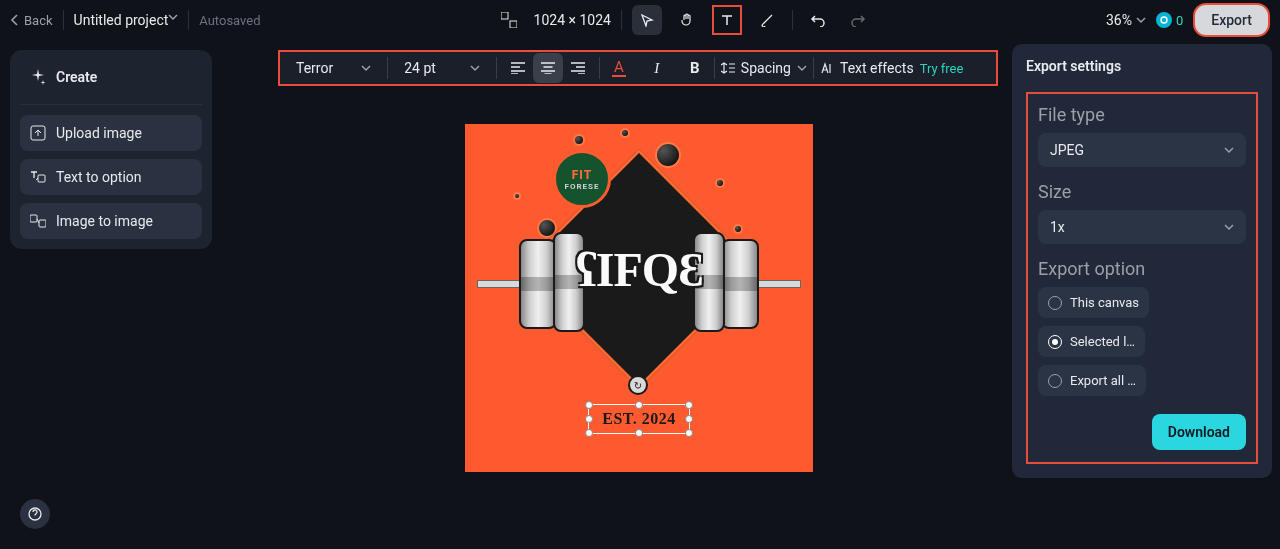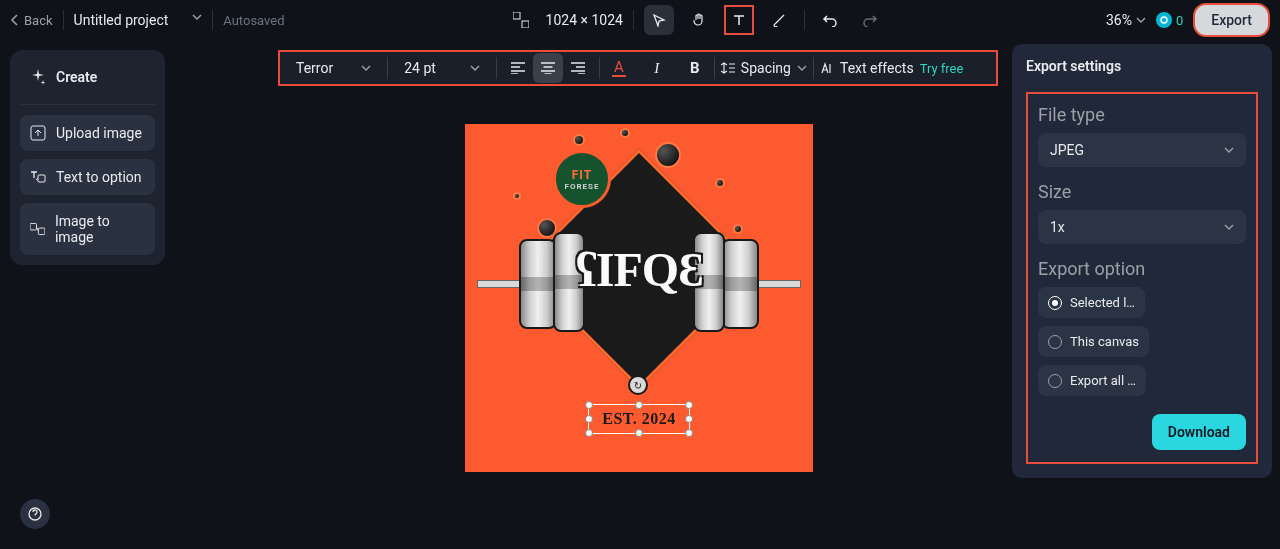--- a/index.html
+++ b/index.html
@@ -1,21 +1,21 @@
 <!DOCTYPE html>
 <html><head>
   <meta charset="utf-8">
   <style>
     * { box-sizing: border-box; margin: 0; padding: 0; font-family: -apple-system, BlinkMacSystemFont, "Segoe UI", Roboto, sans-serif; }
     body { background: #0f1218; color: #e8eaed; width: 1280px; height: 549px; overflow: hidden; }
 
     .topbar { height: 40px; display: flex; align-items: center; padding: 0 10px; gap: 10px; }
     .back-link { display: inline-flex; align-items: center; gap: 6px; color: #9aa0a6; font-size: 13px; cursor: pointer; }
     .vdiv { width: 1px; height: 20px; background: #2a2f3a; }
-    .proj-name { display: inline-flex; align-items: flex-start; gap: 24px; color: #e8eaed; font-size: 14px; cursor: pointer; }
+    .proj-name { display: inline-flex; align-items: flex-start; gap: 0; color: #e8eaed; font-size: 14px; cursor: pointer; }
     .chev { width: 10px; height: 10px; }
     .autosave { color: #6b7280; font-size: 13px; }
     .spacer { flex: 1; }
     .dim { display: inline-flex; align-items: center; gap: 8px; color: #e8eaed; font-size: 14px; }
     .icon-btn { width: 30px; height: 30px; display: inline-flex; align-items: center; justify-content: center; border-radius: 6px; cursor: pointer; }
     .icon-btn.active { background: #2a2f3a; }
     .icon-btn.active-border { border: 2px solid #e74c3c; border-radius: 0; }
     .zoom-wrap { display: inline-flex; align-items: center; gap: 4px; font-size: 14px; cursor: pointer; color: #e8eaed; }
     .credit-pill { display: inline-flex; align-items: center; gap: 4px; color: #2dd4bf; font-size: 13px; }
     .credit-circ { width: 16px; height: 16px; border-radius: 50%; background: #06b6d4; display: inline-flex; align-items: center; justify-content: center; }
@@ -28,21 +28,21 @@
     .align-btn { width: 30px; height: 30px; display: inline-flex; align-items: center; justify-content: center; cursor: pointer; border-radius: 6px; }
     .align-btn.sel { background: #3a3f4a; }
     .tt-icon { width: 26px; height: 30px; display: inline-flex; align-items: center; justify-content: center; cursor: pointer; }
     .text-color { color: #e74c3c; border-bottom: 2px solid #e74c3c; font-size: 15px; font-weight: 400; line-height: 1; padding-bottom: 0; width: 14px; text-align: center; }
     .bold-i { font-weight: 700; font-size: 15px; cursor: pointer; }
     .ital-i { font-style: italic; font-size: 15px; font-family: serif; cursor: pointer; }
     .spacing-wrap { display: inline-flex; align-items: center; gap: 6px; font-size: 14px; cursor: pointer; }
     .effects-wrap { display: inline-flex; align-items: center; gap: 6px; font-size: 14px; cursor: pointer; }
     .try-free { color: #2dd4bf; font-size: 13px; margin-left: 6px; cursor: pointer; }
 
-    .left-panel { position: absolute; top: 50px; left: 10px; width: 155px; background: #1e2330; border-radius: 12px; padding: 10px; display: flex; flex-direction: column; gap: 8px; }
+    .left-panel { position: absolute; top: 50px; left: 10px; width: 202px; background: #1e2330; border-radius: 12px; padding: 10px; display: flex; flex-direction: column; gap: 8px; }
     .create-btn { display: flex; align-items: center; gap: 10px; padding: 9px 10px; border-radius: 8px; font-size: 14px; font-weight: 600; cursor: pointer; }
     .panel-sep { height: 1px; background: #2a2f3a; margin: 2px 0; }
     .panel-tile { display: flex; align-items: center; gap: 10px; background: #2a3140; padding: 10px 10px; border-radius: 8px; font-size: 14px; cursor: pointer; }
 
     .canvas-wrap { position: absolute; top: 124px; left: 265px; width: 748px; height: 420px; display: flex; justify-content: center; }
     .artboard { width: 348px; height: 348px; background: #fd5b2f; position: relative; }
     .circ-badge { position: absolute; left: 88px; top: 26px; width: 58px; height: 58px; border-radius: 50%; background: #14532d; display: flex; flex-direction: column; align-items: center; justify-content: center; border: 3px solid #ff5b2f; }
     .circ-badge .l1 { color: #ff6b3a; font-weight: 800; font-size: 12px; letter-spacing: 1px; }
     .circ-badge .l2 { color: #d0d0d0; font-weight: 700; font-size: 8px; letter-spacing: 1px; }
     .orb { position: absolute; border-radius: 50%; background: radial-gradient(circle at 30% 30%, #555 0%, #111 80%); border: 2px solid #ff7a45; }
@@ -315,28 +315,28 @@
     <div class="ep-label">Size</div>
     <div class="ep-select">
       <span>1x</span>
       <svg width="10" height="10" viewBox="0 0 10 10">
           <path d="M1 3 L5 7 L9 3" stroke="#9aa0a6" stroke-width="1.5" fill="none"></path>
         </svg>
     </div>
     <div class="ep-label">Export option</div>
     <div class="ep-options">
       <div class="ep-opt">
+        <span class="radio-o"></span>
+        <span>This canvas</span>
+      </div>
+      <div class="ep-opt">
         <span class="radio-o sel">
             <span class="radio-dot"></span>
           </span>
         <span>Selected l…</span>
-      </div>
-      <div class="ep-opt">
-        <span class="radio-o"></span>
-        <span>This canvas</span>
       </div>
       <div class="ep-opt">
         <span class="radio-o"></span>
         <span>Export all …</span>
       </div>
     </div>
     <div class="dl-btn">Download</div>
   </div>
 </div>
 

